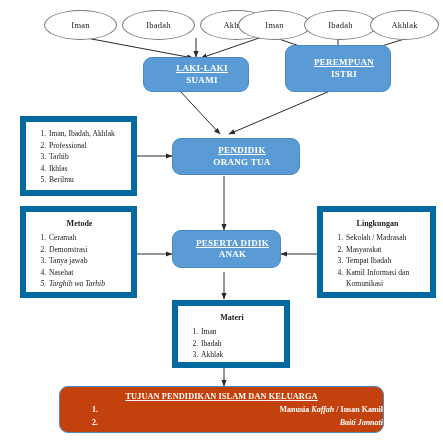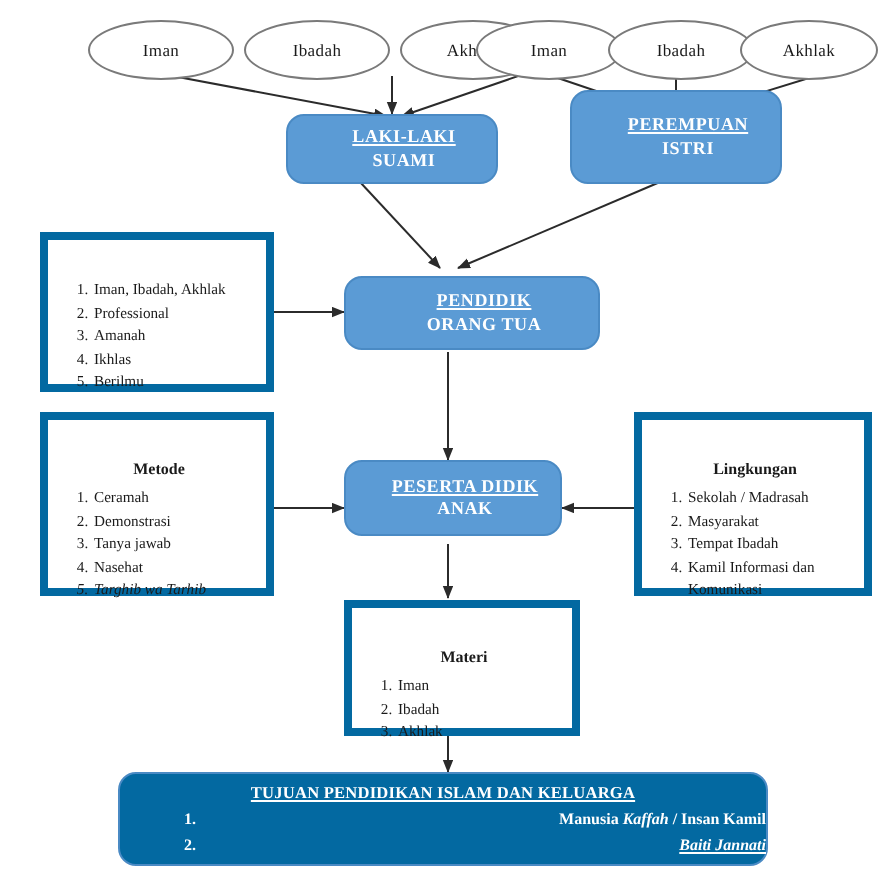--- a/index.html
+++ b/index.html
@@ -60,22 +60,22 @@
     letter-spacing: 0.3px;
   }
   .blue-box .bb-sub {
     font-weight: bold;
     font-size: 9px;
     letter-spacing: 0.3px;
   }
   
   .list-box {
     background: #ffffff;
-    border: 4px solid #0369a1;
-    padding: 19px 7px 6px 9px;
+    border: 6px solid #0369a1;
+    padding: 6px 7px 6px 9px;
     font-size: 7.6px;
     color: #1a1a1a;
     line-height: 1.52;
   }
   .list-box .lb-title {
     font-weight: bold;
     text-align: center;
     font-size: 8px;
     margin-bottom: 2px;
   }
@@ -86,21 +86,21 @@
   }
   .list-box ol li {
     padding-left: 1px;
   }
   .list-box ol li.italic {
     font-style: italic;
     font-family: Liberation Serif, serif;
   }
   
   #goal-banner {
-    background: #0369a1;
+    background: #c2410c;
     border: 1px solid #4a8ac4;
     border-radius: 9px;
     color: #ffffff;
     padding: 5px 0 6px 0;
   }
   #goal-banner .gb-title {
     font-weight: bold;
     text-decoration: underline;
     font-size: 8.3px;
     text-align: center;
@@ -108,21 +108,21 @@
   }
   #goal-banner ol {
     margin: 3px 0 0 0;
     padding: 0 0 0 40px;
     font-size: 8px;
     font-weight: bold;
     line-height: 1.6;
   }
   #goal-banner ol li { padding-left: 2px; text-align: right; }
   .it { font-style: italic; }
-  .it-u { font-style: italic; text-decoration: underline; }
+  .it-u { font-style: italic; }
 </style>
 </head>
 <body>
 
 <div id="diagram-root">
 
   <svg id="edge-layer" viewBox="0 0 443 443" width="443" height="443">
     <defs>
       <marker id="arrowhead" markerWidth="7" markerHeight="7" refX="6" refY="2.6" orient="auto" markerUnits="strokeWidth">
         <path d="M0,0 L6.5,2.6 L0,5.2 z" fill="#2b2b2b"></path>
@@ -209,21 +209,21 @@
 
   <div class="node blue-box" style="left:285px; top:45px; width:106px; height:47px;">
     <span class="bb-title">PEREMPUAN</span>
     <span class="bb-sub">ISTRI</span>
   </div>
 
   <div class="node list-box" style="left:20px; top:116px; width:117px; height:80px;">
     <ol>
       <li>Iman, Ibadah,  Akhlak</li>
       <li>Professional</li>
-      <li>Amanah</li>
+      <li>Tarhib</li>
       <li>Ikhlas</li>
       <li>Berilmu</li>
     </ol>
   </div>
 
   <div class="node blue-box" style="left:172px; top:138px; width:128px; height:37px;">
     <span class="bb-title">PENDIDIK</span>
     <span class="bb-sub">ORANG TUA</span>
   </div>
 

